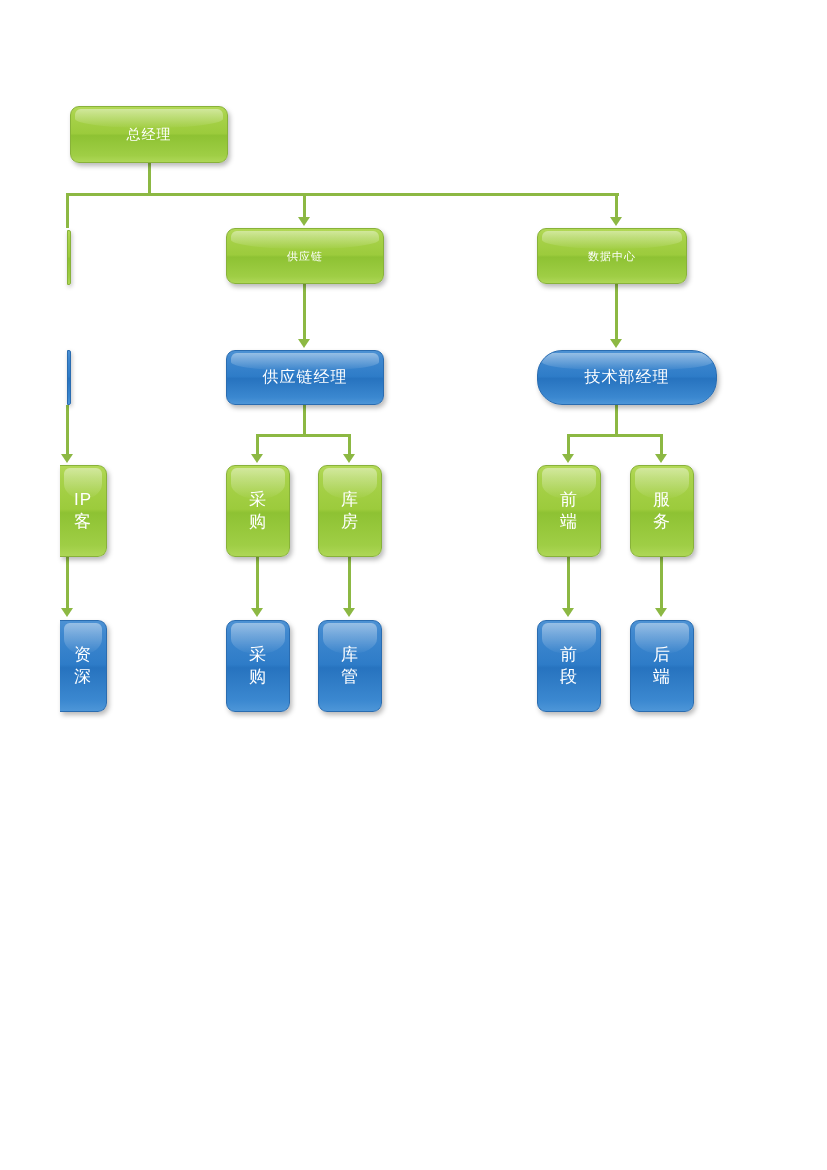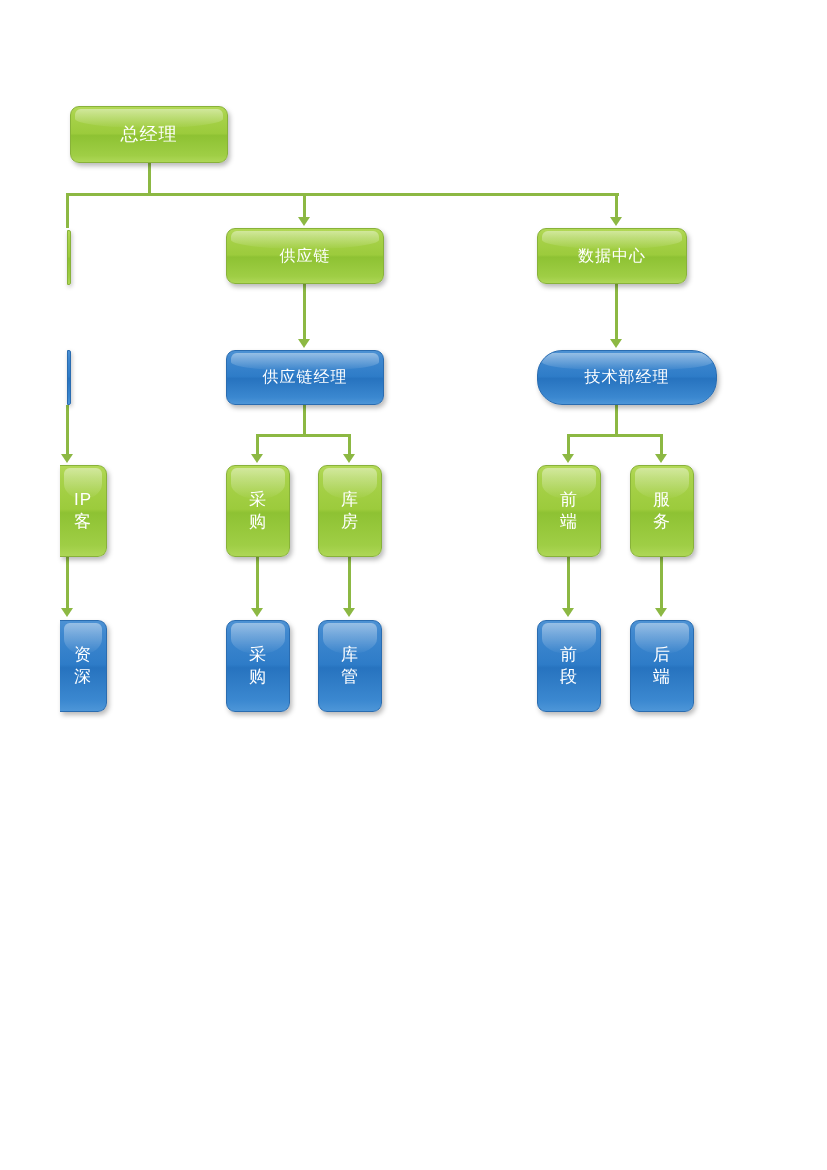--- a/index.html
+++ b/index.html
@@ -34,22 +34,22 @@
     background:linear-gradient(to bottom,
        #4d92d4 0%, #3f88cf 14%, #2e7cc8 48%, #2773bf 52%, #3b88d0 88%, #4d96d8 100%);
     border:1px solid #2a6cb0;
   }
   
   .node::before{content:"";position:absolute;left:4px;right:4px;top:2px;height:34%;
      border-radius:7px 7px 60% 60%;
      background:linear-gradient(to bottom,rgba(255,255,255,0.42),rgba(255,255,255,0.02));
      pointer-events:none;}
 
-  .lvl1{font-size:18px;}
-  .lvl2{font-size:16px;align-items:center;}
+  .lvl1{font-size:14px;}
+  .lvl2{font-size:11px;align-items:center;}
   .lvl3{font-size:16px;}
   .leaf{font-size:17px;}
 
   
   .clipped{border-top-left-radius:0;border-bottom-left-radius:0;border-left:none;}
   .sliver{border-radius:0 2px 2px 0;box-shadow:1px 2px 4px rgba(0,0,0,0.25);}
 </style>
 </head>
 <body>
 

